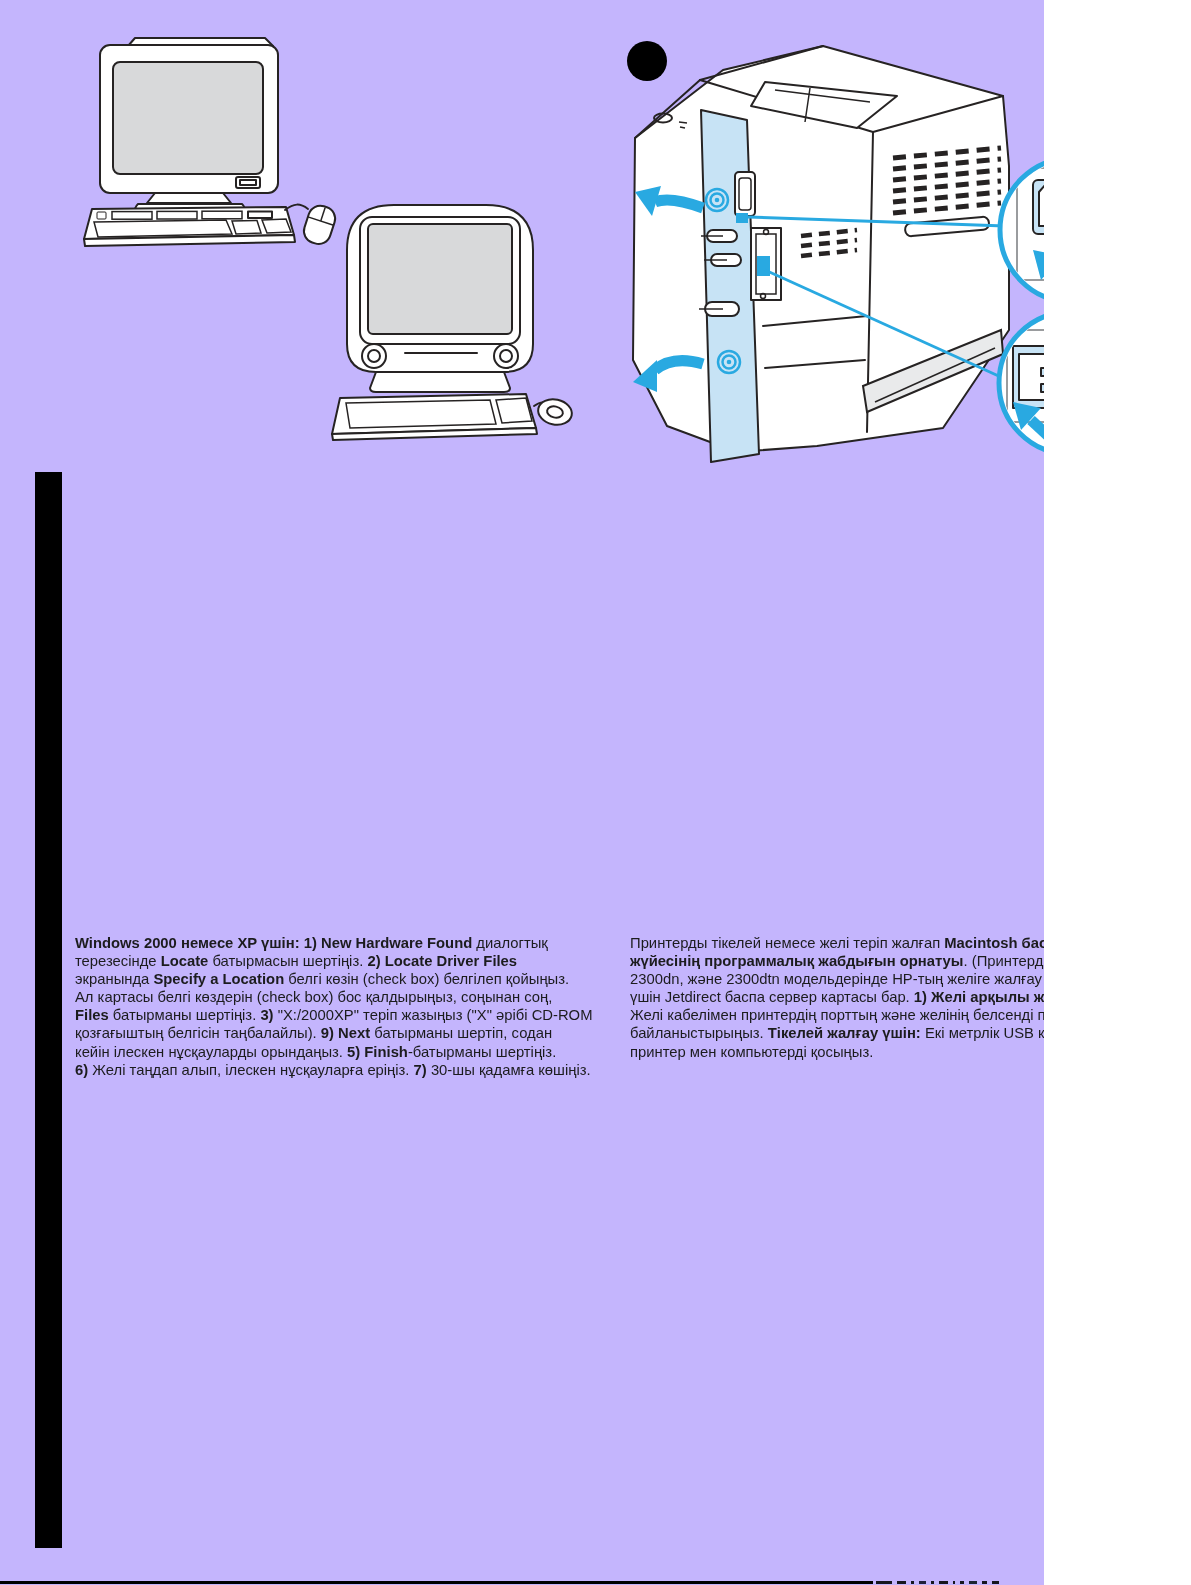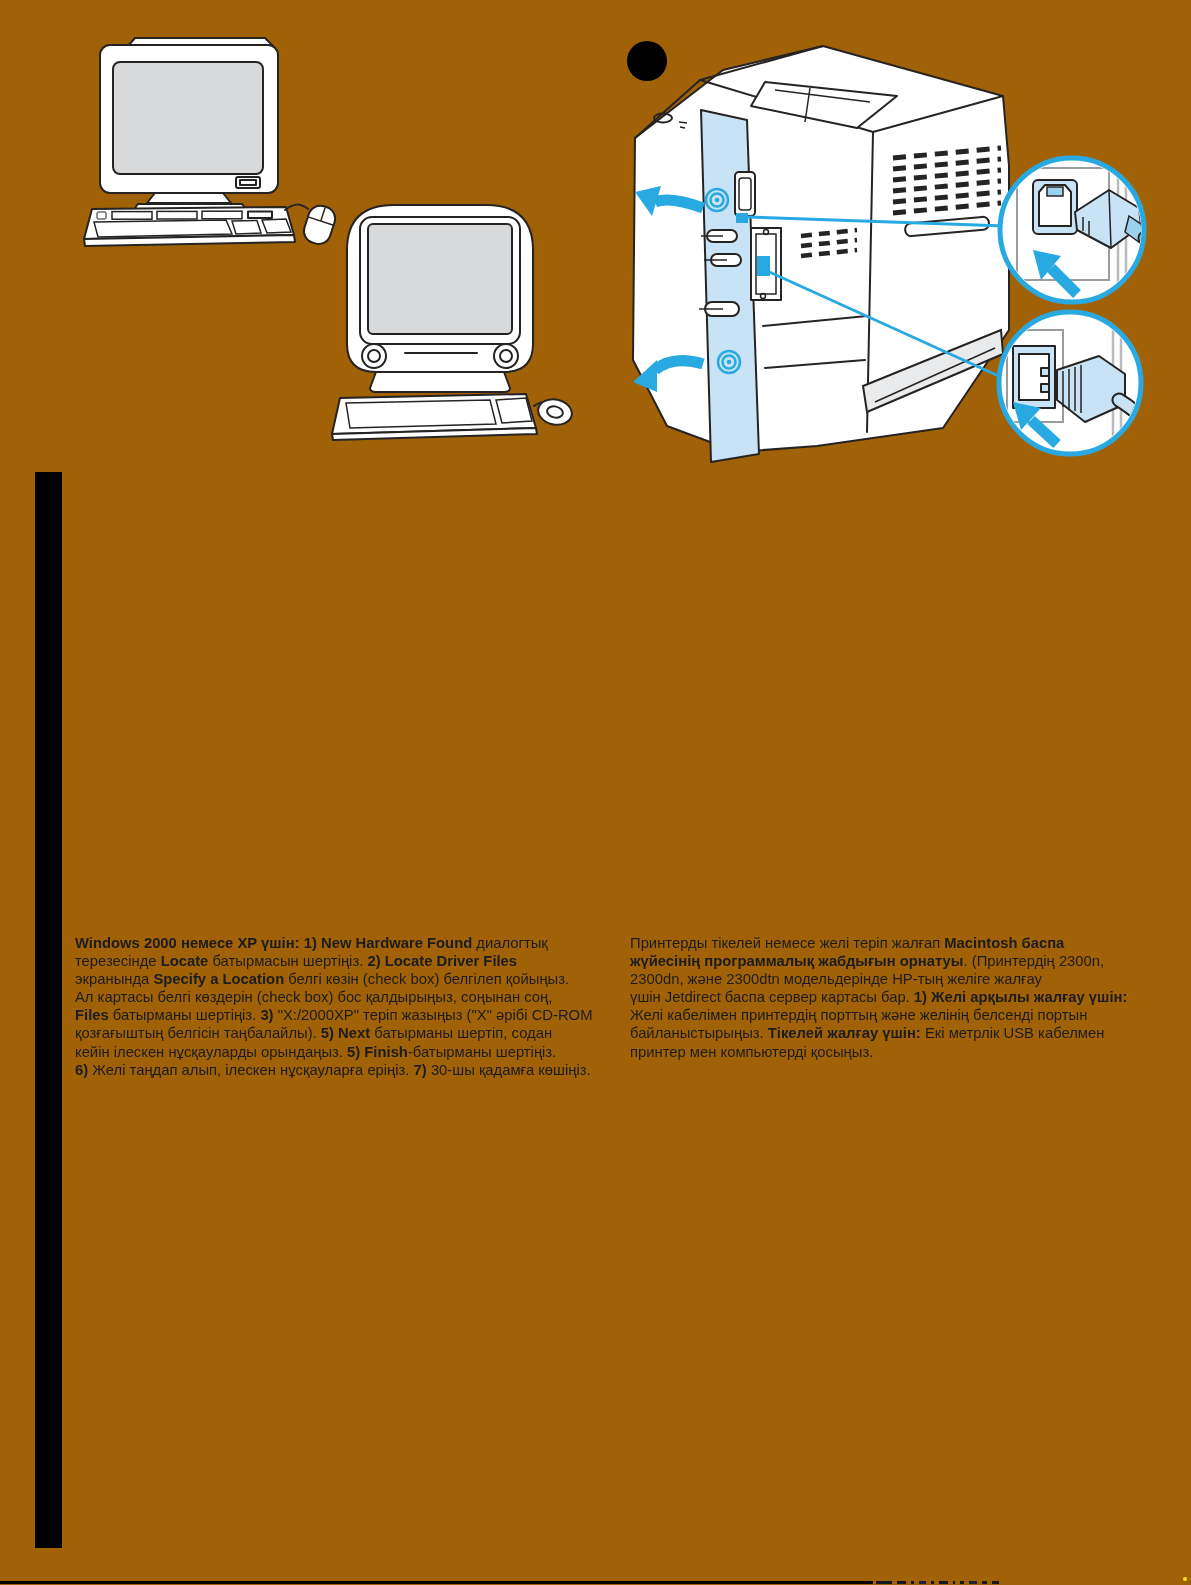--- a/index.html
+++ b/index.html
@@ -1,17 +1,17 @@
 <!DOCTYPE html>
 <html style="--accent: #29A9E1; --light-blue: #C7E3F5; --mid-blue: #9CD2EE; --screen-gray: #D8D9DA; --ink: #262323; --yellow: #F2E50F;"><head>
 <meta charset="utf-8">
 <style>
   html,body{margin:0;padding:0;background:#fff;}
   body{font-family:"Liberation Sans", sans-serif;}
-  .page{position:relative;width:1191px;height:1585px;background:#a16207;overflow:hidden;}
+  .page{position:relative;width:1044px;height:1585px;background:#c4b5fd;overflow:hidden;}
   .fig{position:absolute;}
   .fig-pc{left:80px;top:28px;width:330px;height:225px;}
   .fig-imac{left:330px;top:192px;width:260px;height:255px;}
   .fig-printer{left:605px;top:30px;width:586px;height:435px;}
   .bar{position:absolute;left:35px;top:472px;width:27px;height:1076px;background:#000;}
   .col{position:absolute;top:934px;width:552px;font-size:14.8px;line-height:18.1px;
        color:#1c1c1e;white-space:pre-wrap;}
   .col .b{font-weight:bold;}
   .col-left{left:75px;}
   .col-right{left:630px;}
@@ -254,21 +254,21 @@
     </g>
   </svg>
 
   <div class="bar"></div>
 
   <div class="col col-left"><span class="b">Windows 2000 немесе XP үшін: 1) New Hardware Found</span><span> диалогтық
 терезесінде </span><span class="b">Locate</span><span> батырмасын шертіңіз. </span><span class="b">2) Locate Driver Files</span><span>
 экранында </span><span class="b">Specify a Location</span><span> белгі көзін (check box) белгілеп қойыңыз.
 Ал картасы белгі көздерін (check box) бос қалдырыңыз, соңынан соң,
 </span><span class="b">Files</span><span> батырманы шертіңіз. </span><span class="b">3)</span><span> "X:/2000XP" теріп жазыңыз ("X" әрібі CD-ROM
-қозғағыштың белгісін таңбалайлы). </span><span class="b">5) Next</span><span> батырманы шертіп, содан
+қозғағыштың белгісін таңбалайлы). </span><span class="b">9) Next</span><span> батырманы шертіп, содан
 кейін ілескен нұсқауларды орындаңыз. </span><span class="b">5) Finish</span><span>-батырманы шертіңіз.
 </span><span class="b">6)</span><span> Желі таңдап алып, ілескен нұсқауларға еріңіз. </span><span class="b">7)</span><span> 30-шы қадамға көшіңіз.</span></div>
   <div class="col col-right"><span>Принтерды тікелей немесе желі теріп жалғап </span><span class="b">Macintosh баспа
 жүйесінің программалық жабдығын орнатуы</span><span>. (Принтердің 2300n,
 2300dn, және 2300dtn модельдерінде HP-тың желіге жалғау
 үшін Jetdirect баспа сервер картасы бар. </span><span class="b">1) Желі арқылы жалғау үшін:</span><span>
 Желі кабелімен принтердің порттың және желінің белсенді портын
 байланыстырыңыз. </span><span class="b">Тікелей жалғау үшін:</span><span> Екі метрлік USB кабелмен
 принтер мен компьютерді қосыңыз.</span></div>
 

